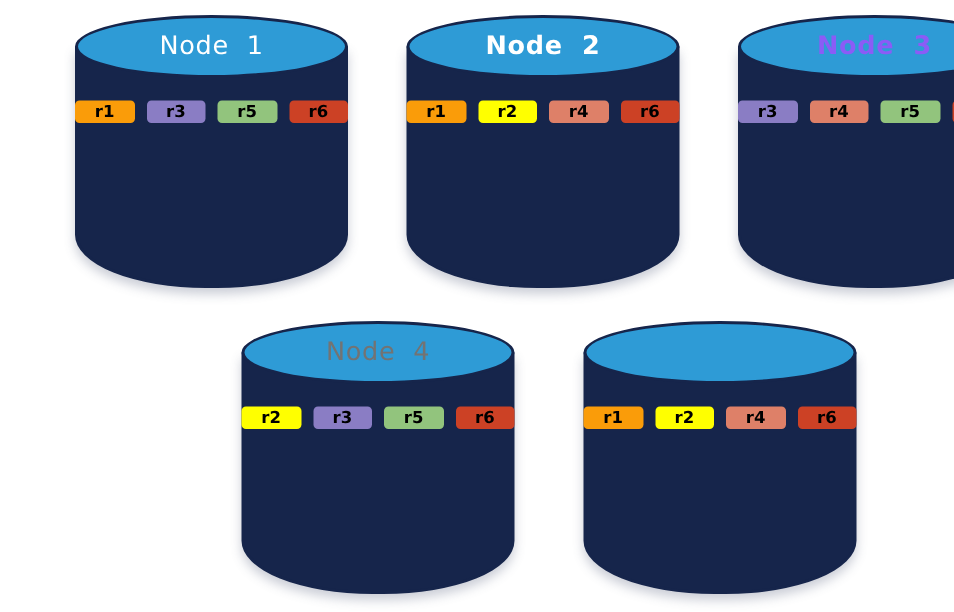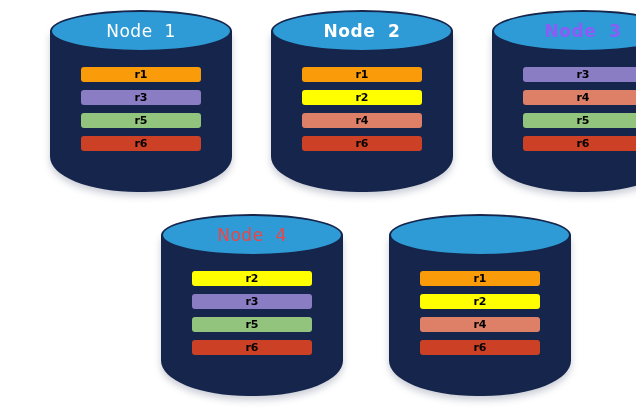--- a/index.html
+++ b/index.html
@@ -72,21 +72,21 @@
   }
 
   
   .replica-list {
     position: absolute;
     left: 0;
     top: 57px;
     width: 100%;
     z-index: 4;
     display: flex;
-    flex-direction: column;
+    flex-direction: row;
     align-items: center;
     gap: 8px;
   }
 
   .replica {
     width: 66%;
     height: 15px;
     border-radius: 3px;
     display: flex;
     align-items: center;
@@ -130,21 +130,21 @@
       <div class="replica-list">
         <div class="replica" style="background: rgb(138, 125, 196); color: rgb(0, 0, 0);">r3</div>
         <div class="replica" style="background: rgb(222, 128, 104); color: rgb(0, 0, 0);">r4</div>
         <div class="replica" style="background: rgb(146, 196, 125); color: rgb(0, 0, 0);">r5</div>
         <div class="replica" style="background: rgb(204, 65, 37); color: rgb(0, 0, 0);">r6</div>
       </div>
     </div>
     <div class="node" style="left: 119px; top: 214px; width: 182px; height: 182px;">
       <div class="cyl-body" style="background: rgb(22, 37, 75); border-color: rgb(22, 37, 75);"></div>
       <div class="cyl-top" style="background: rgb(46, 155, 214); border-color: rgb(22, 37, 75);"></div>
-      <div class="node-label" style="color: #ef4444;">Node  4</div>
+      <div class="node-label" style="color: #737373;">Node  4</div>
       <div class="replica-list">
         <div class="replica" style="background: rgb(255, 255, 0); color: rgb(0, 0, 0);">r2</div>
         <div class="replica" style="background: rgb(138, 125, 196); color: rgb(0, 0, 0);">r3</div>
         <div class="replica" style="background: rgb(146, 196, 125); color: rgb(0, 0, 0);">r5</div>
         <div class="replica" style="background: rgb(204, 65, 37); color: rgb(0, 0, 0);">r6</div>
       </div>
     </div>
     <div class="node" style="left: 347px; top: 214px; width: 182px; height: 182px;">
       <div class="cyl-body" style="background: rgb(22, 37, 75); border-color: rgb(22, 37, 75);"></div>
       <div class="cyl-top" style="background: rgb(46, 155, 214); border-color: rgb(22, 37, 75);"></div>

